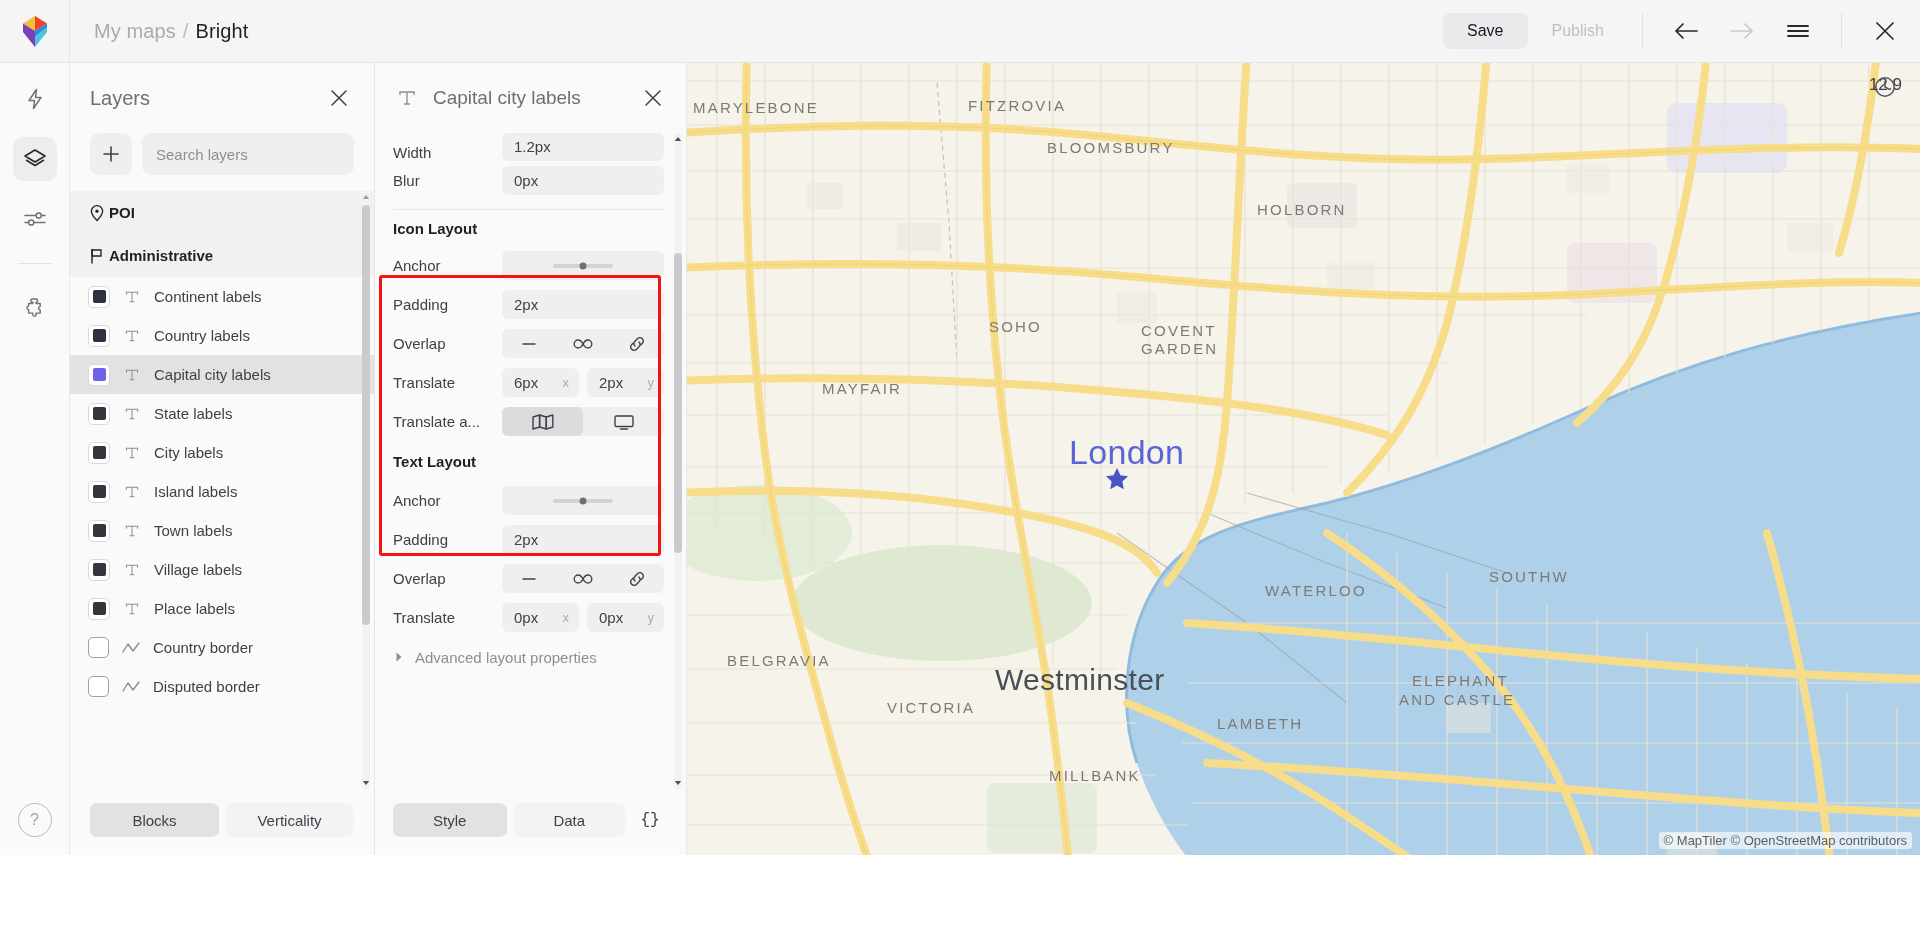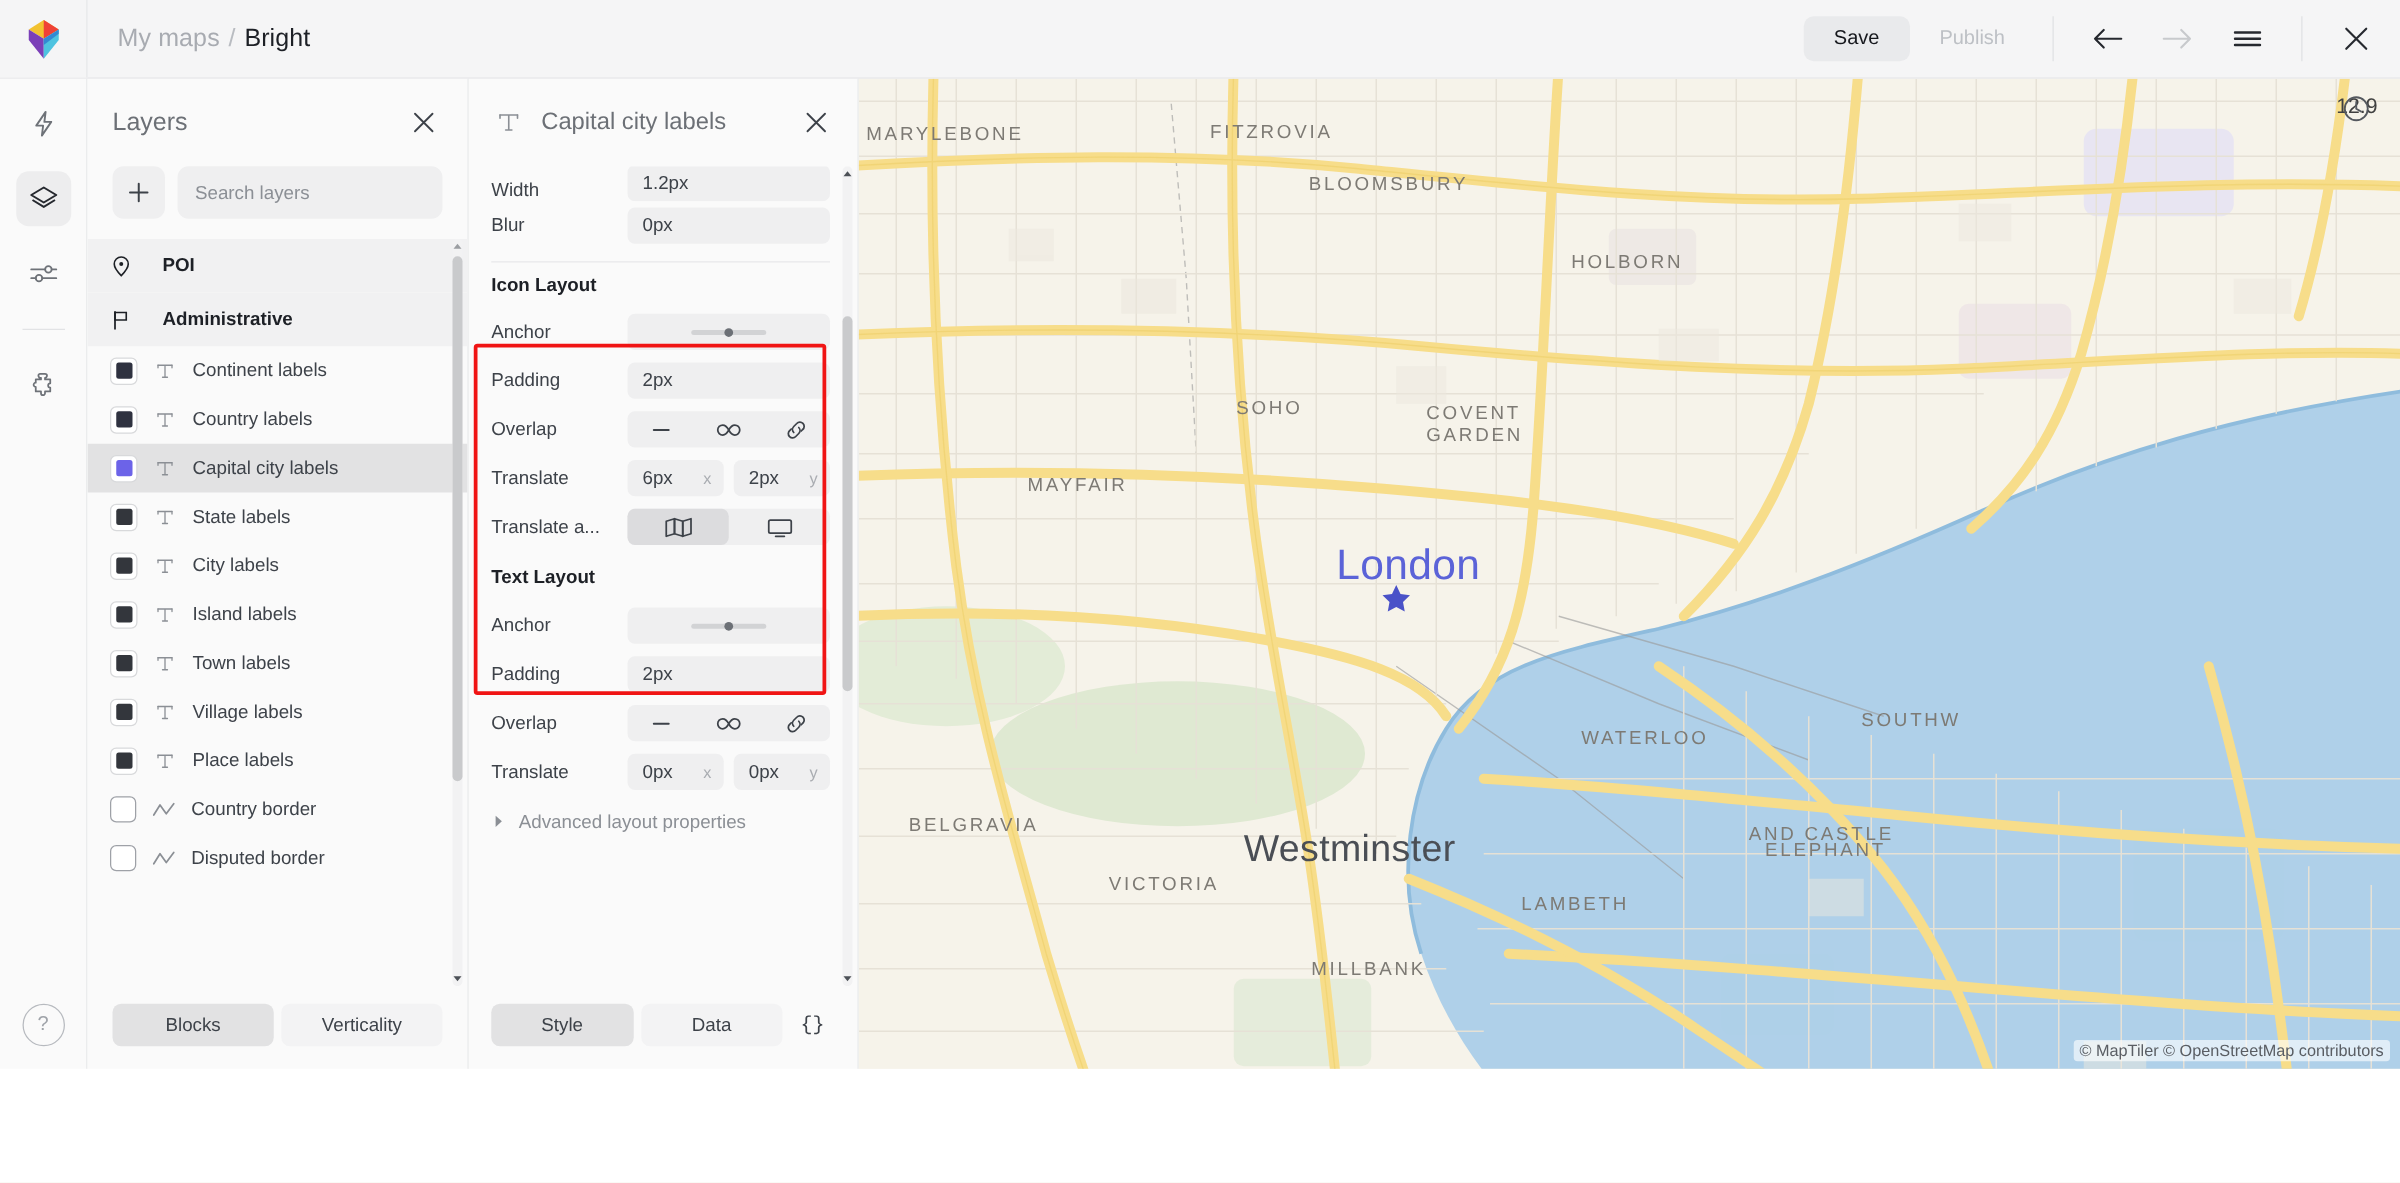--- a/index.html
+++ b/index.html
@@ -90,21 +90,21 @@
   .search-input {
     width:100%; height:42px; border:none; border-radius:9px; background:#efeff0;
     padding:0 14px; font-size:15px; color:#0f766e; font-family:inherit; outline:none;
   }
   .search-input::placeholder { color:#8b8f95; }
   .lp-list {
     flex:1; overflow:hidden; position:relative;
     margin-right:0;
   }
   .group-row {
-    height:43px; display:flex; align-items:center; gap:24px;
+    height:43px; display:flex; align-items:center; gap:3px;
     padding:0 14px 0 18px; background:#f1f1f2; cursor:pointer;
   }
   .group-row .gname { font-size:15px; font-weight:bold; color:#1d2026; }
   .layer-row {
     height:39px; display:flex; align-items:center; gap:13px;
     padding:0 14px 0 18px; cursor:pointer;
   }
   .layer-row.selected { background:#e2e2e3; }
   .swatch {
     width:22px; height:22px; border-radius:5px; background:#fff;
@@ -775,21 +775,21 @@
           <div class="map-label lbl-district" style="left: 454px; top: 277px;">GARDEN</div>
           <div class="map-label lbl-district" style="left: 135px; top: 317px;">MAYFAIR</div>
           <div class="map-label lbl-city" style="left: 382px; top: 370px;">London</div>
           <div class="map-label lbl-district" style="left: 40px; top: 589px;">BELGRAVIA</div>
           <div class="map-label lbl-district" style="left: 200px; top: 636px;">VICTORIA</div>
           <div class="map-label lbl-big" style="left: 308px; top: 600px;">Westminster</div>
           <div class="map-label lbl-district" style="left: 578px; top: 519px;">WATERLOO</div>
           <div class="map-label lbl-district" style="left: 802px; top: 505px;">SOUTHW</div>
           <div class="map-label lbl-district" style="left: 530px; top: 652px;">LAMBETH</div>
           <div class="map-label lbl-district" style="left: 725px; top: 609px;">ELEPHANT</div>
-          <div class="map-label lbl-district" style="left: 712px; top: 596px;">AND CASTLE</div>
+          <div class="map-label lbl-district" style="left: 712px; top: 628px;">AND CASTLE</div>
           <div class="map-label lbl-district" style="left: 362px; top: 704px;">MILLBANK</div>
         </div>
 
       <div class="map-zoomctl">
         <svg width="24" height="24" viewBox="0 0 24 24" style="display:block;margin:0 auto 4px;">
           <circle cx="12" cy="12" r="9.2" fill="none" stroke="#55595f" stroke-width="1.5"></circle>
           <path d="M12 6.5 V12 L15.8 14.2" fill="none" stroke="#55595f" stroke-width="1.5" stroke-linecap="round"></path>
         </svg>
         <span>12.9</span>
       </div>

